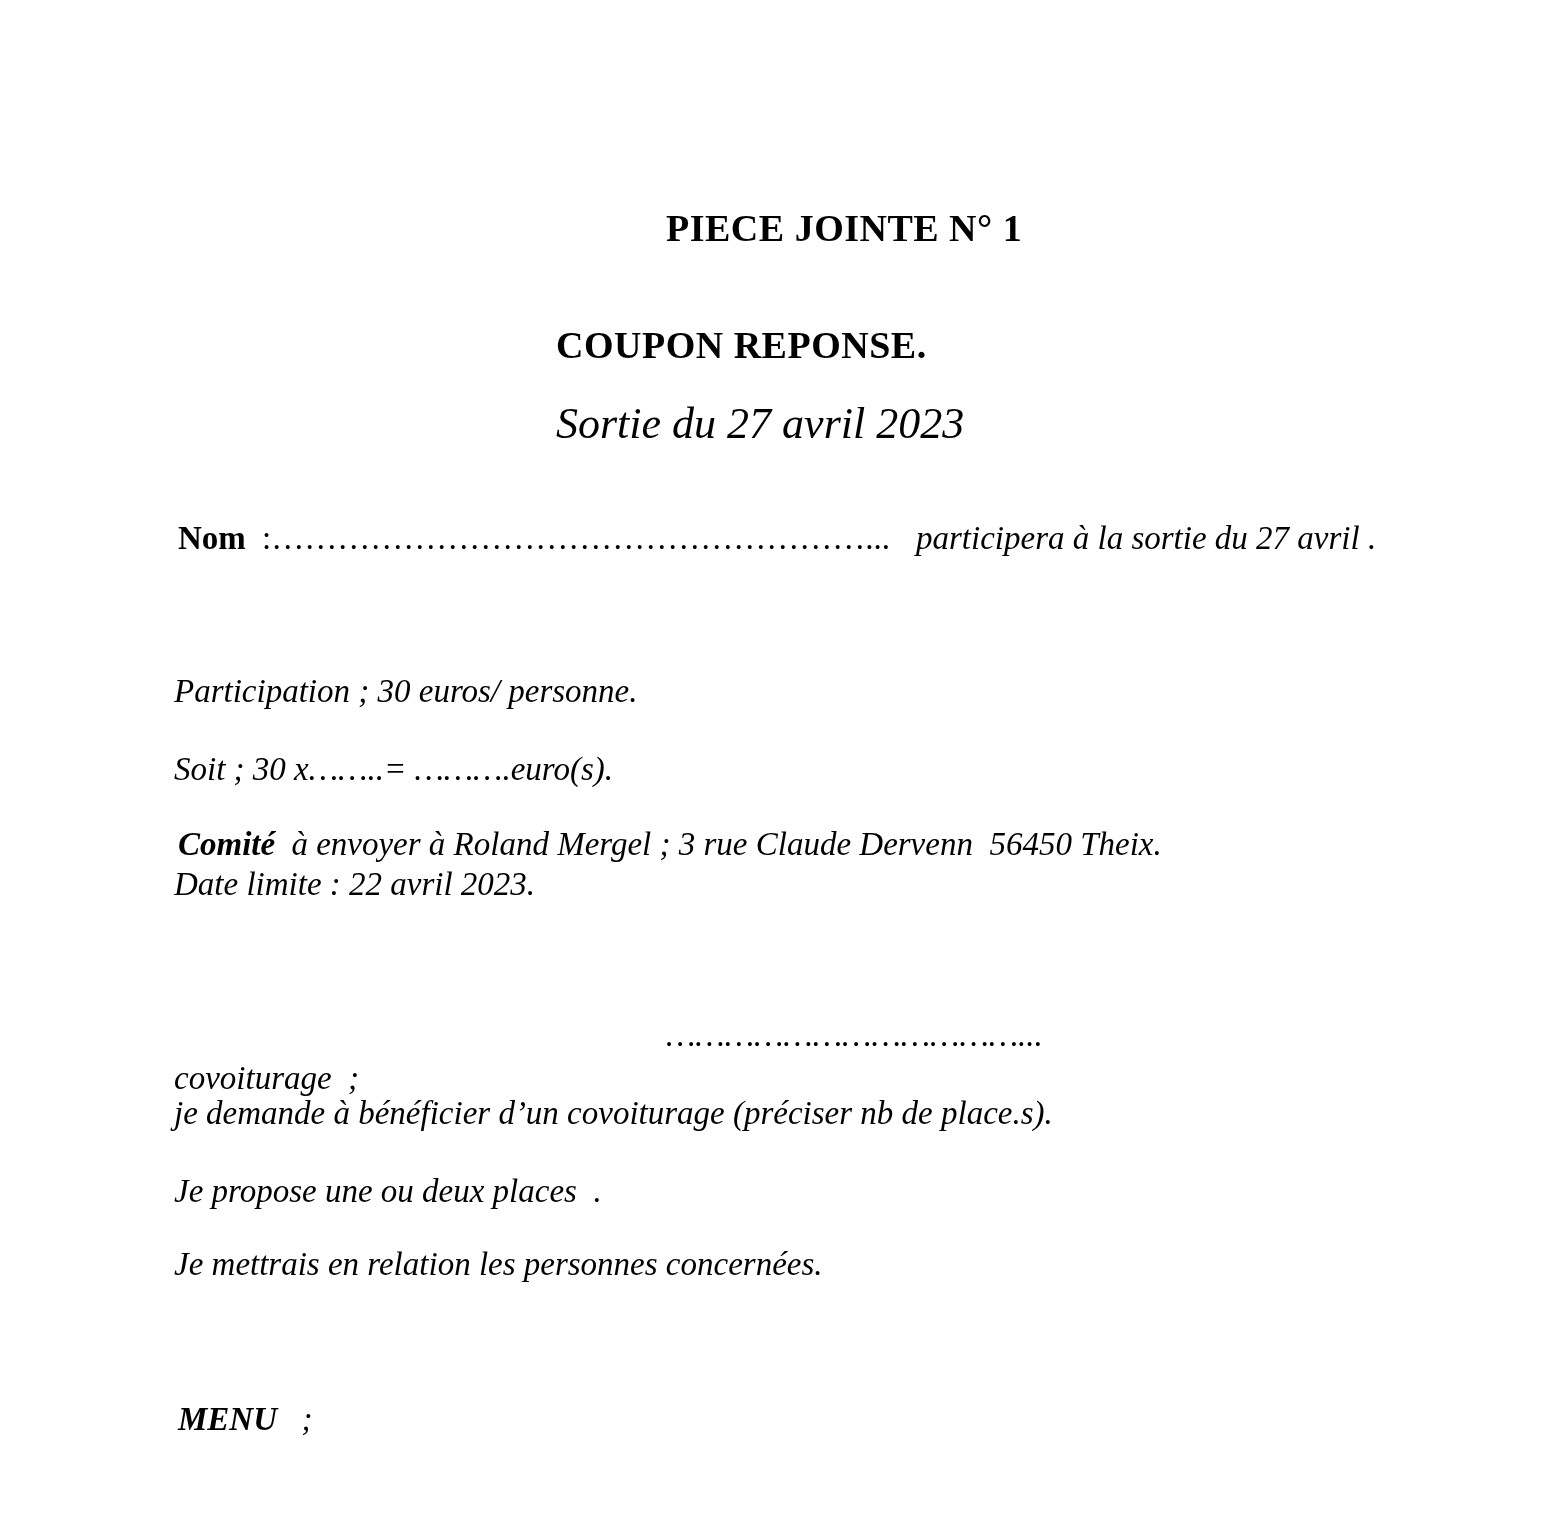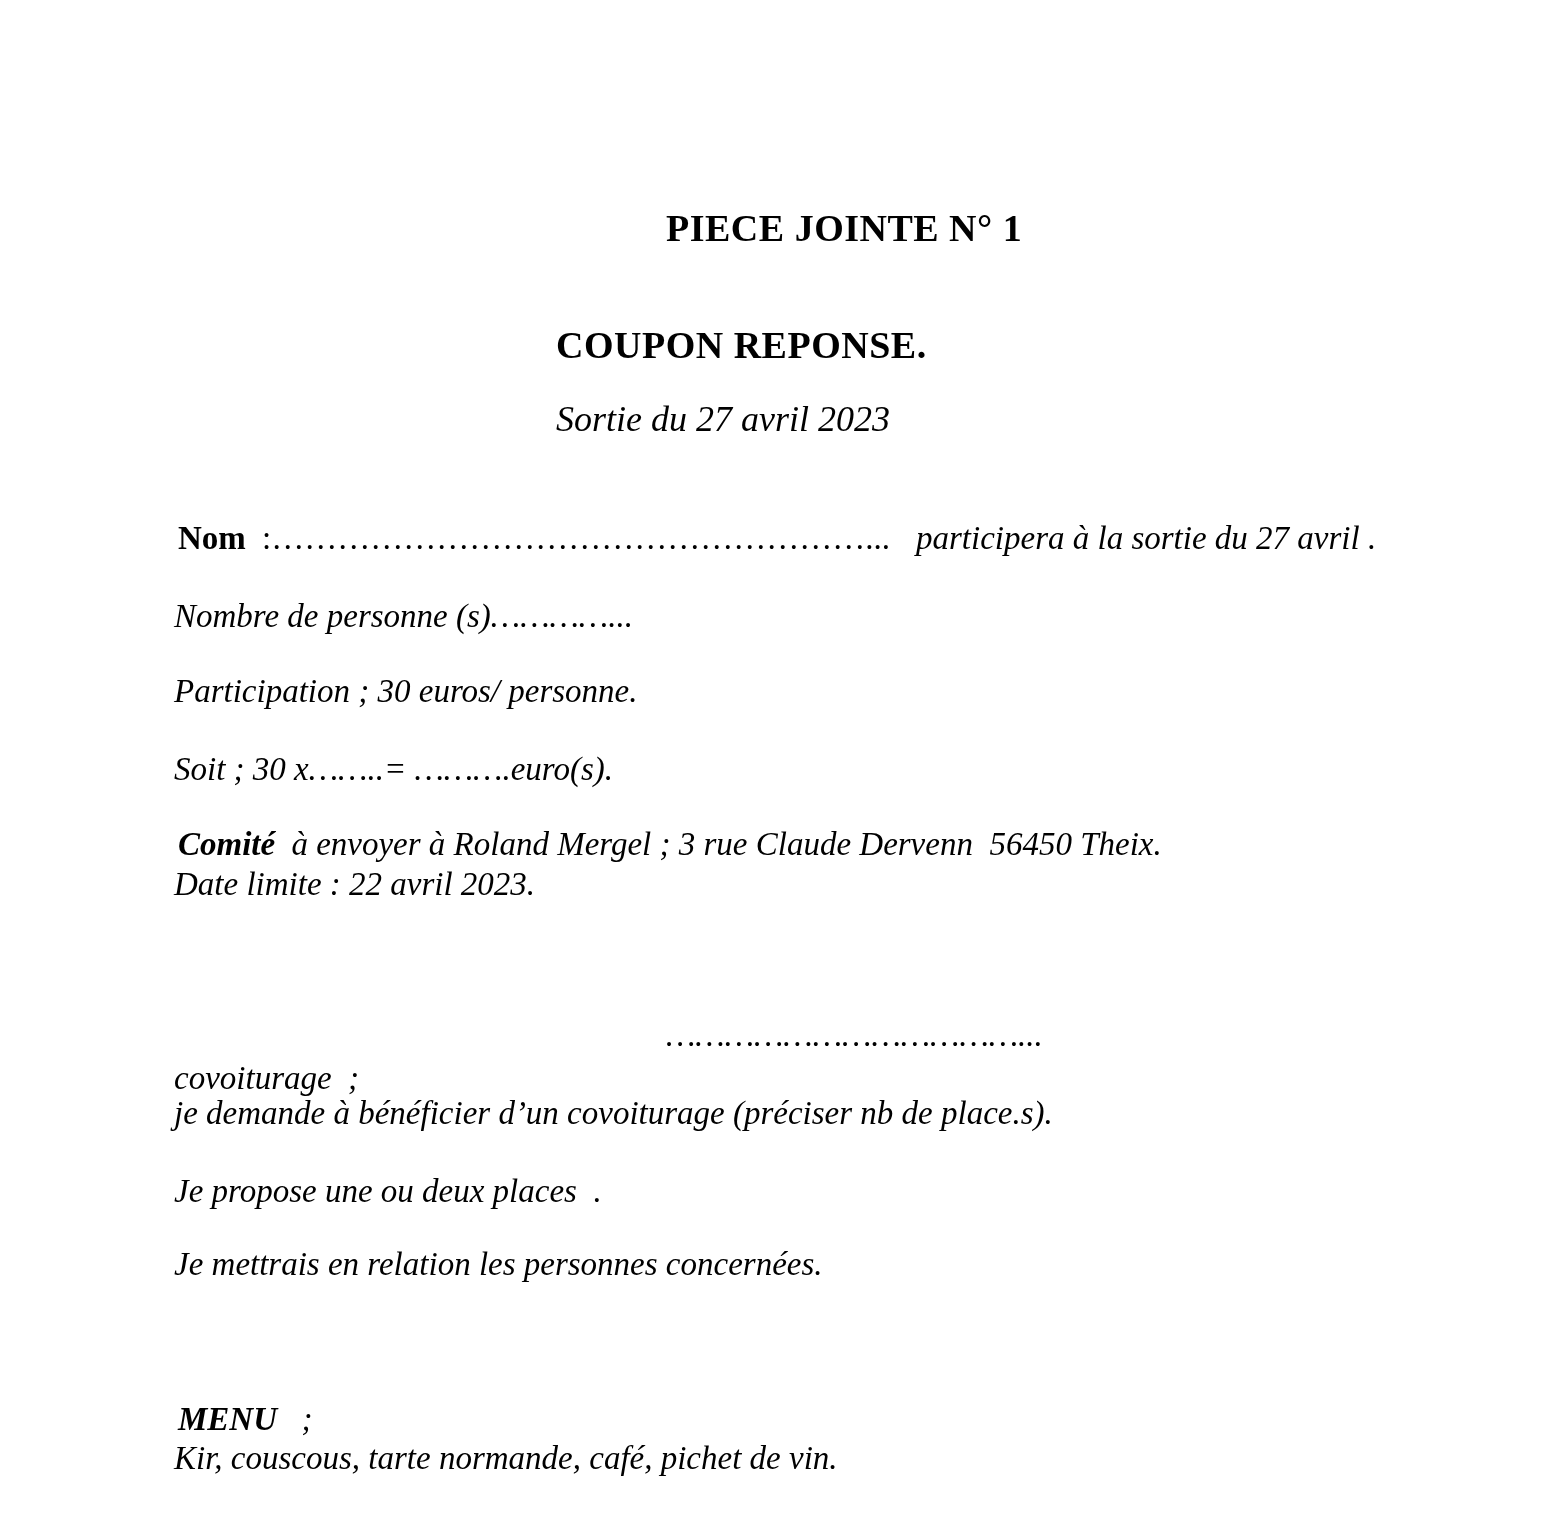--- a/index.html
+++ b/index.html
@@ -37,25 +37,24 @@
 </style>
 </head>
 <body>
 
 <div class="page">
 
   <p class="line heading x-title" style="top:190px;">PIECE JOINTE N° 1</p>
 
   <p class="line heading x-center" style="top:307px;">COUPON REPONSE.</p>
 
-  <p class="line x-center" style="top:382px; font-size:36px;">Sortie du 27 avril 2023</p>
+  <p class="line x-center" style="top:382px; font-size:44px;">Sortie du 27 avril 2023</p>
 
   <p class="line x-body upright" style="top:503px;"><span class="bold">Nom</span><span> :………………………………………………...</span><span class="gap-before" style="font-style:italic;">participera à la sortie du 27 avril .</span></p>
 
-  <p class="line x-body" style="top:581px;">Nombre de personne (s)…………...</p>
 
   <p class="line x-body" style="top:656px;">Participation ; 30 euros/ personne.</p>
 
   <p class="line x-body" style="top:734px;">Soit ; 30 x……..= ……….euro(s).</p>
 
   <p class="line x-body" style="top:809px;"><span class="bold">Comité</span><span> à envoyer à Roland Mergel ; 3 rue Claude Dervenn  56450 Theix.</span></p>
 
   <p class="line x-body" style="top:849px;text-align:center;">Date limite : 22 avril 2023.</p>
 
 
@@ -64,15 +63,14 @@
   <p class="line x-body" style="top:1043px;">covoiturage  ;</p>
 
   <p class="line x-body" style="top:1078px;">je demande à bénéficier d’un covoiturage (préciser nb de place.s).</p>
 
   <p class="line x-body" style="top:1229px;">Je mettrais en relation les personnes concernées.</p>
 
   <p class="line x-body" style="top:1156px;">Je propose une ou deux places  .</p>
 
   <p class="line x-body" style="top:1384px;"><span class="bold">MENU</span><span>  ;</span></p>
 
-  <p class="line x-body" style="top:1423px;">Kir, couscous, tarte normande, café, pichet de vin.</p>
 
 </div>
 
 </body></html>

